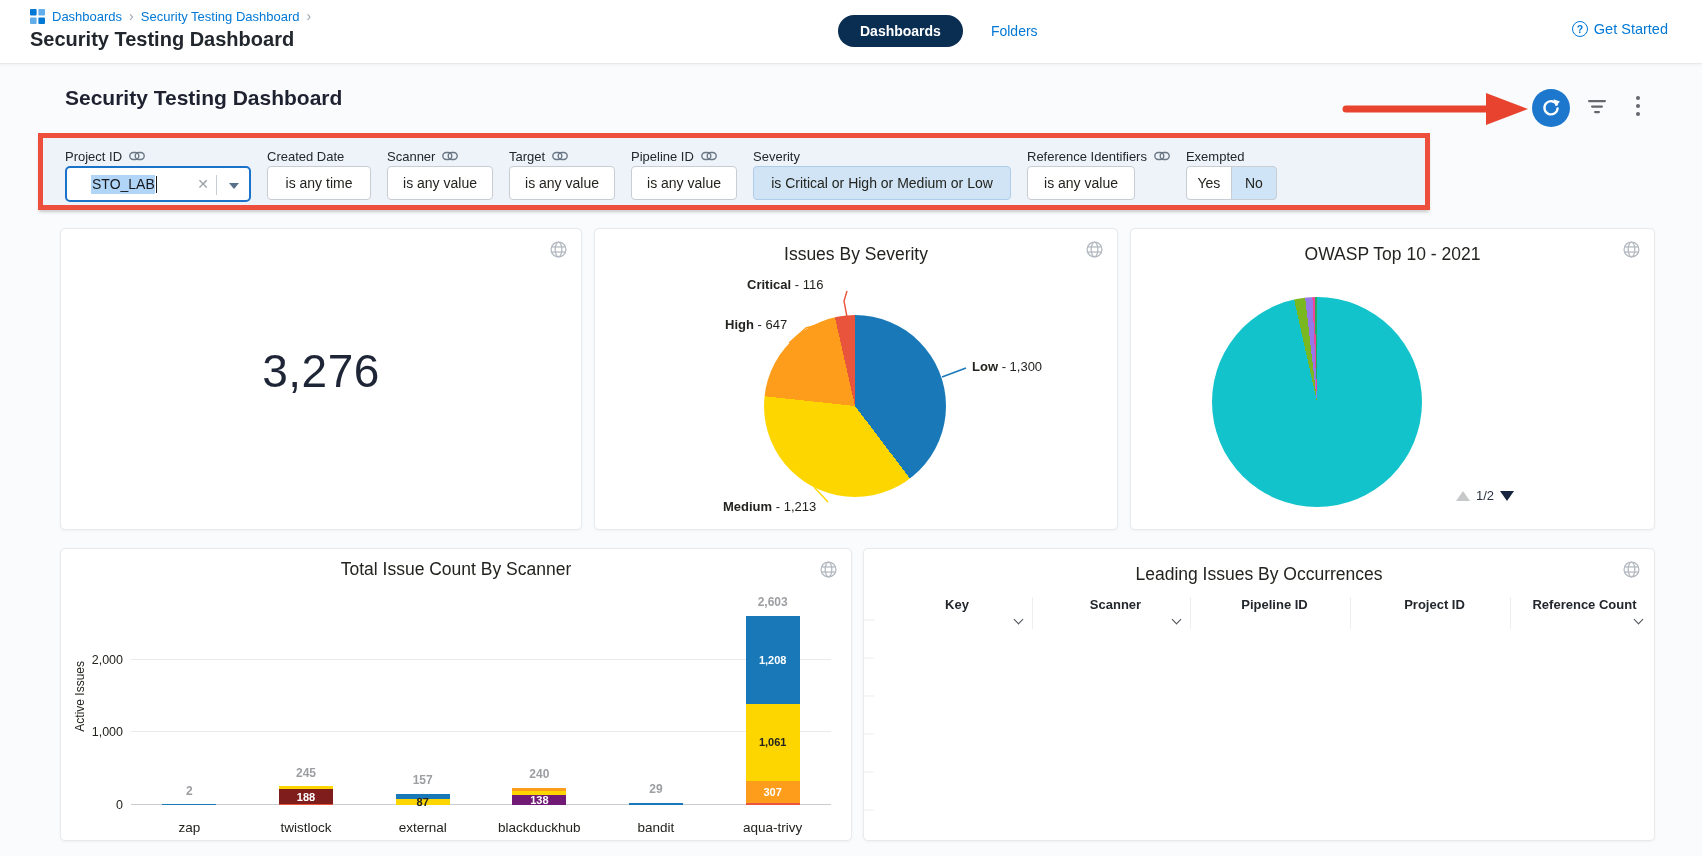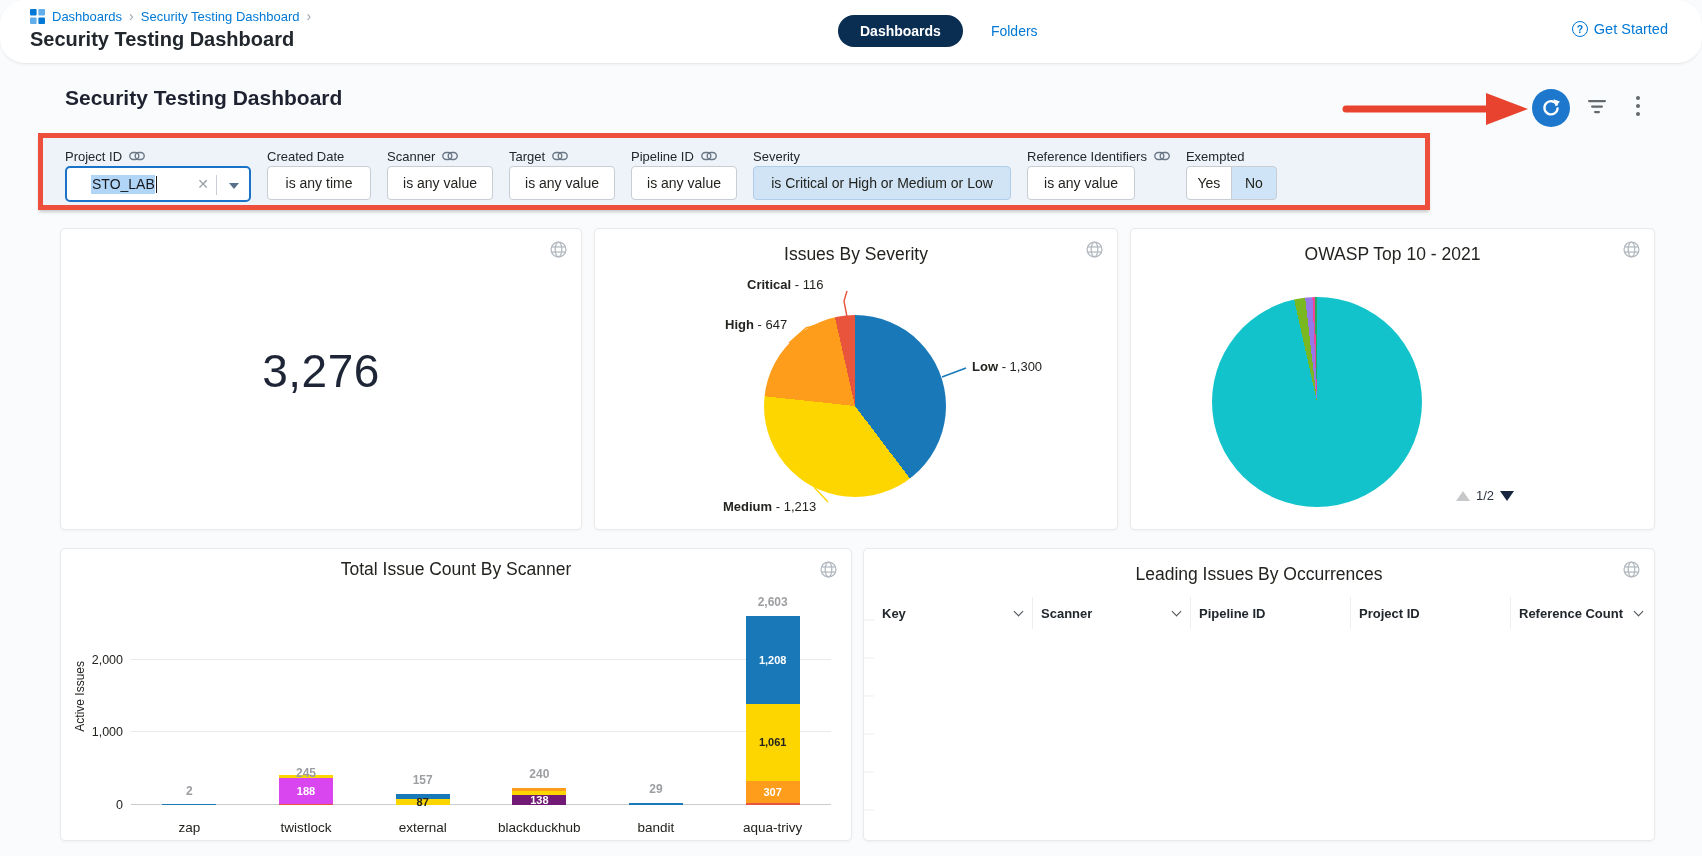--- a/index.html
+++ b/index.html
@@ -3,21 +3,21 @@
 <meta charset="utf-8">
 <style>
   * { box-sizing: border-box; margin:0; padding:0; }
   html,body { width:1702px; height:856px; }
   body {
     font-family: "Liberation Sans", sans-serif;
     background:#fafbfc; color:#22272d; overflow:hidden; position:relative;
   }
   
   .topbar { position:absolute; left:0; top:0; width:1702px; height:64px;
-    background:#ffffff; border-bottom:1px solid #e7e9ec; box-shadow:0 1px 3px rgba(30,40,60,.05); z-index:5;border-radius:25px;}
+    background:#ffffff; border-bottom:1px solid #e7e9ec; box-shadow:0 1px 3px rgba(30,40,60,.05); z-index:5;}
   .crumb { position:absolute; left:30px; top:9px; display:flex; align-items:center; gap:7px; font-size:13px; }
   .crumb a { color:#0278d5; text-decoration:none; cursor:pointer; }
   .crumb .sep { color:#9aa4ae; font-size:14px; line-height:13px; }
   .pagetitle { position:absolute; left:30px; top:28px; font-size:20px; font-weight:700; color:#22272d; }
   .tabs { position:absolute; left:838px; top:15px; display:flex; align-items:center; gap:28px; }
   .tab-pill { background:#0a2e52; color:#fff; font-size:14px; font-weight:600;
     border:none; border-radius:17px; padding:8px 22px; cursor:pointer; }
   .tab-link { color:#0278d5; font-size:14px; font-weight:500; text-decoration:none; cursor:pointer; }
   .getstarted { position:absolute; right:34px; top:21px; display:flex; align-items:center; gap:6px;
     color:#0278d5; font-size:14.5px; font-weight:500; text-decoration:none; cursor:pointer;}
@@ -88,21 +88,21 @@
   .slot { position:absolute; bottom:0; height:100%; }
   .stack { position:absolute; bottom:0; left:50%; transform:translateX(-50%); width:54px;
     display:flex; flex-direction:column-reverse; cursor:pointer;}
   .segm { width:100%; display:flex; align-items:center; justify-content:center;
     font-size:11px; font-weight:700; white-space:nowrap; overflow:visible; }
   .bar-total { position:absolute; left:0; width:100%; text-align:center; font-size:12px; font-weight:700; color:#9c9ea1; }
   .bar-cat { position:absolute; left:0; width:100%; bottom:-30px; text-align:center; font-size:13.5px; color:#23241f; }
   
   .thead { position:absolute; left:10px; right:4px; top:48px; height:32px; display:flex; align-items:center; }
   .th { display:flex; align-items:center; gap:8px; font-size:13px; font-weight:700; color:#22272d;
-    padding-left:8px; height:100%; border-left:1px solid #eceef0; cursor:pointer; }
+    padding-left:8px; height:100%; border-left:1px solid #eceef0; cursor:pointer;flex-direction:column; }
   .th:first-child { border-left:none; }
   .th .chev { width:7px; height:7px; border-right:1.6px solid #4a4f55; border-bottom:1.6px solid #4a4f55;
     transform:rotate(45deg); margin-top:-4px; }
   .tbody-empty { position:absolute; left:10px; right:4px; top:80px; bottom:10px; background:#fff; }
   .edge-strip { position:absolute; left:0; top:70px; bottom:8px; width:11px;
     background:repeating-linear-gradient(#f3f4f6 0 2px, #ffffff 2px 38px); opacity:.8;}
 </style>
 </head>
 <body>
 
@@ -323,21 +323,21 @@
       <div class="slot" style="left: 0px; width: 116.667px;">
         <div class="stack">
           <div class="segm" style="height: 1px; background: rgb(24, 120, 184);"></div>
         </div>
         <div class="bar-total" style="bottom: 7.1454px;">2</div>
         <div class="bar-cat">zap</div>
       </div>
       <div class="slot" style="left: 116.667px; width: 116.667px;">
         <div class="stack">
           <div class="segm" style="height: 1px; background: rgb(232, 84, 60);"></div>
-          <div class="segm" style="height: 26px; background: #d946ef; color: rgb(255, 255, 255);">188</div>
+          <div class="segm" style="height: 15px; background: #7f1d1d; color: rgb(255, 255, 255);">188</div>
           <div class="segm" style="height: 3.2715px; background: rgb(253, 214, 0);"></div>
         </div>
         <div class="bar-total" style="bottom: 24.8115px;">245</div>
         <div class="bar-cat">twistlock</div>
       </div>
       <div class="slot" style="left: 233.333px; width: 116.667px;">
         <div class="stack">
           <div class="segm" style="height: 6.3249px; background: rgb(253, 214, 0); color: rgb(35, 36, 31);">87</div>
           <div class="segm" style="height: 5.089px; background: rgb(24, 120, 184);"></div>
         </div>

